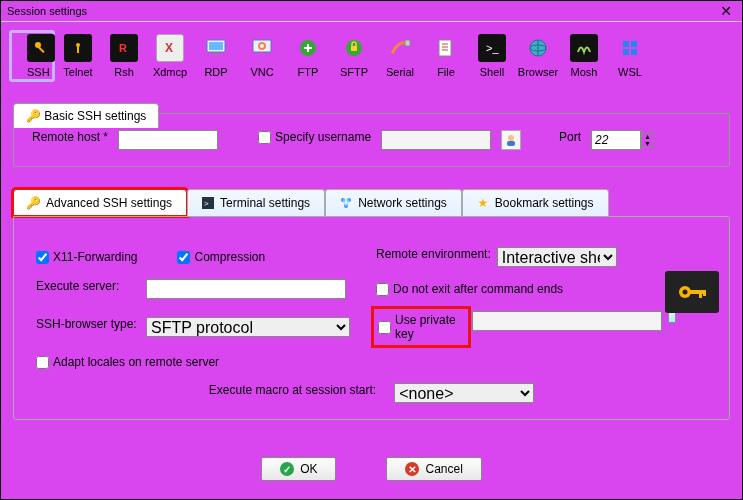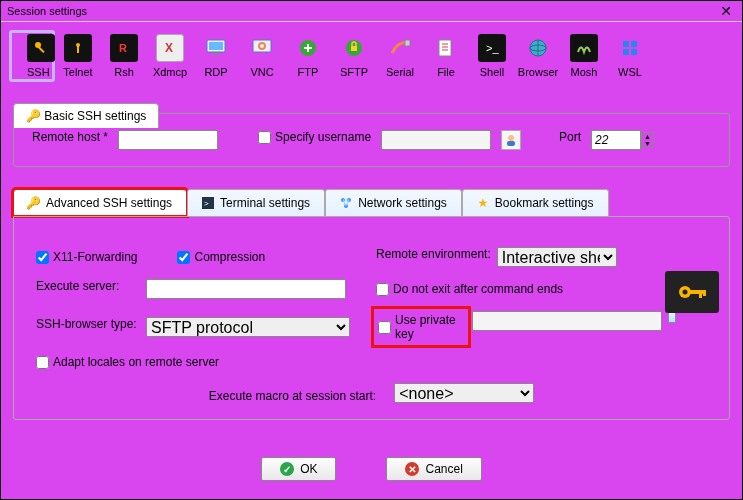--- a/index.html
+++ b/index.html
@@ -83,21 +83,21 @@
   }
   .key-badge {
     position: absolute; right: 10px; top: 54px;
     width: 54px; height: 42px; background:#222; border-radius:3px;
     display:flex; align-items:center; justify-content:center;
   }
   .cbx { display:inline-flex; align-items:center; gap:4px; }
   .cbx input { margin:0; }
   select.std { height: 20px; border:1px solid #888; font-size:16px; }
   .hl-red-rect { outline: 3px solid #e11; outline-offset: 2px; display:inline-flex; padding: 2px 6px 2px 2px; }
-  .exec-row { display:flex; gap:18px; justify-content:center; margin-top: 14px; align-items: flex-end; }
+  .exec-row { display:flex; gap:18px; justify-content:center; margin-top: 14px; }
   .footer {
     display:flex; gap:50px; justify-content:center; padding: 14px 0 18px 0;
   }
   .btn {
     display:inline-flex; align-items:center; gap:6px;
     border:1px solid #888; background:linear-gradient(#fdfdfd,#e8e8e8);
     padding: 4px 18px; border-radius:2px; cursor:pointer; font-size:12px;
   }
   .circ { width:14px; height:14px; border-radius:50%; display:inline-flex; align-items:center; justify-content:center; color:#fff; font-size:10px; font-weight:bold; }
   .spin { display:inline-flex; align-items:center; }

